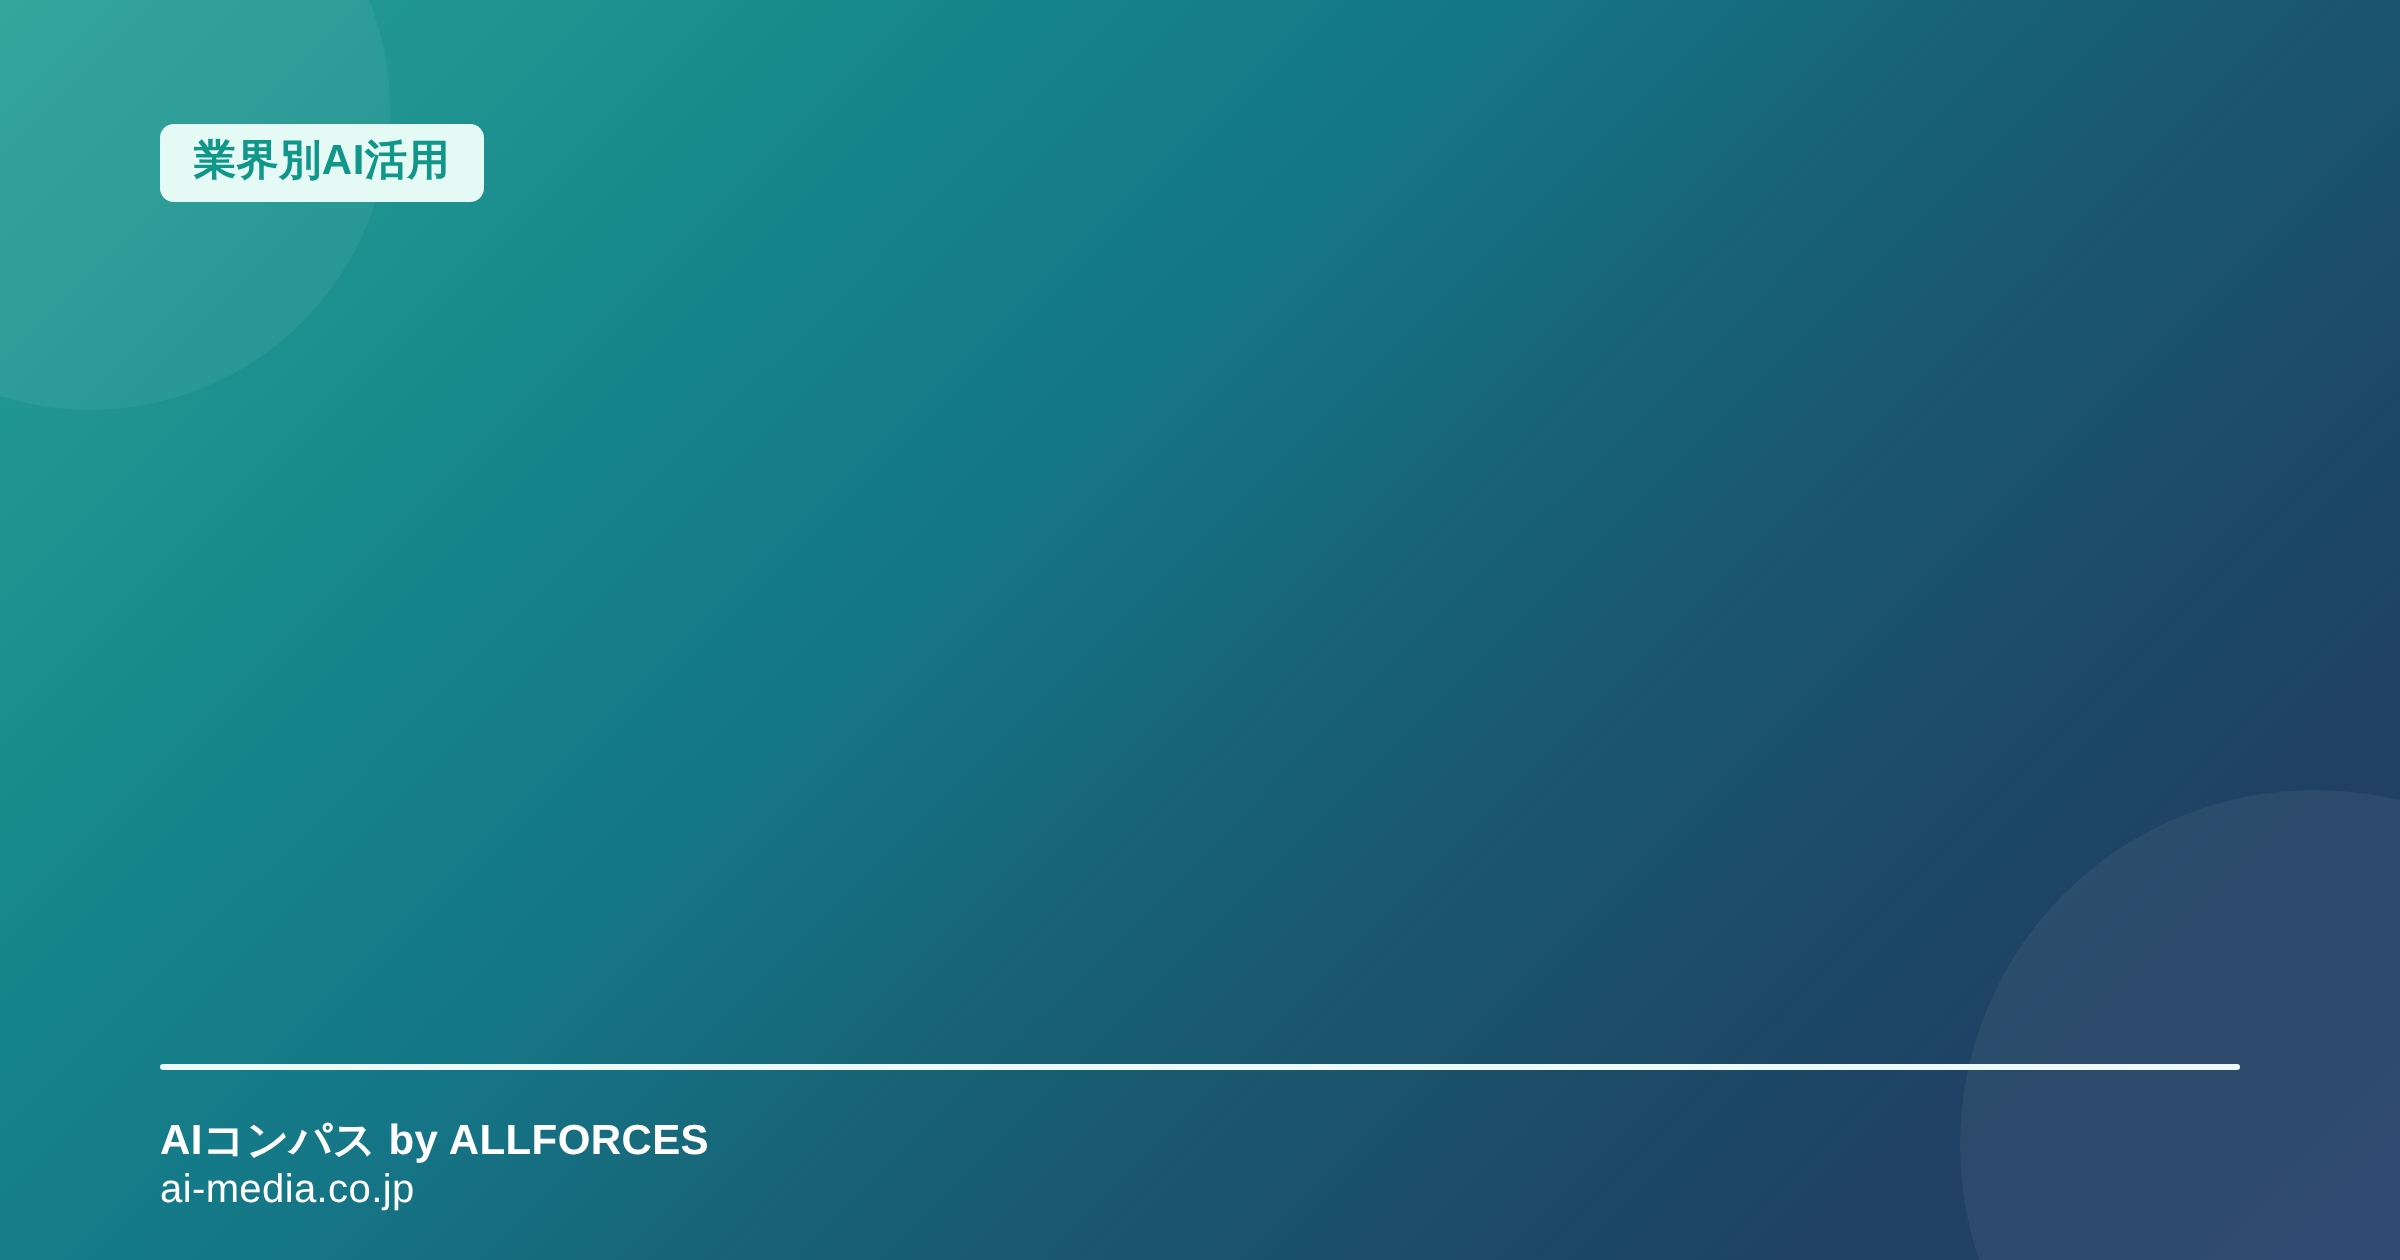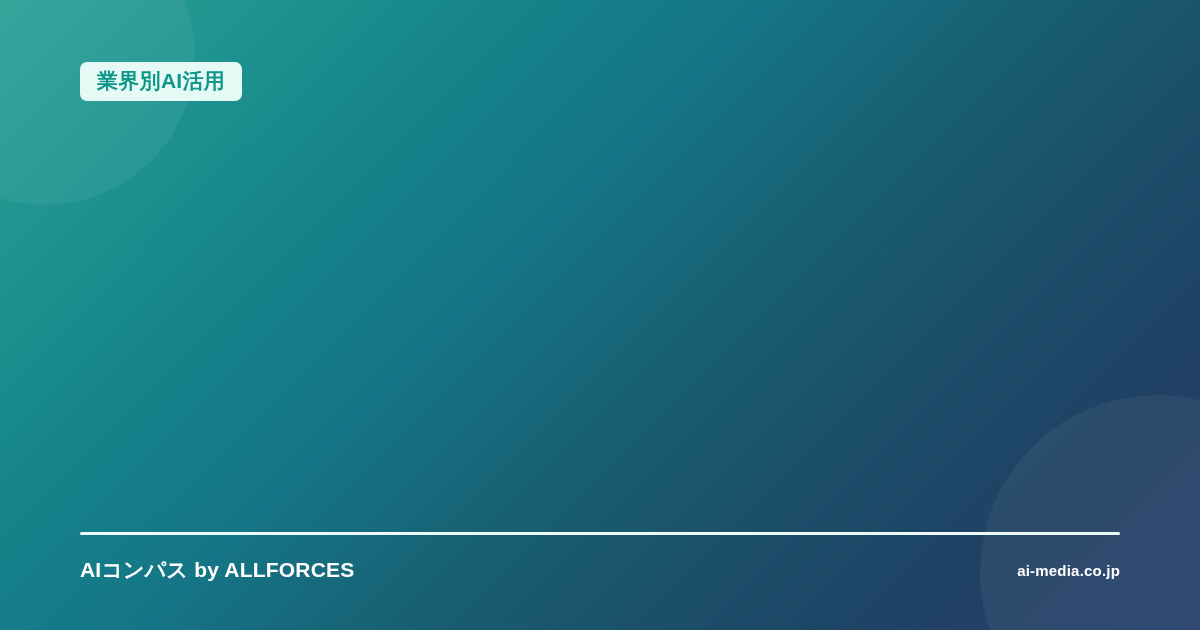--- a/index.html
+++ b/index.html
@@ -108,36 +108,37 @@
     background: #ecfbf7;
     border-radius: 2px;
   }
 
   .footer {
     position: absolute;
     left: 0;
     top: 556px;
     width: 1040px;
     display: flex;
-    align-items: center;
+    align-items: flex-start;
     justify-content: space-between;
+    flex-direction: column;
   }
 
   .brand {
     color: #ffffff;
     font-size: 21px;
     font-weight: bold;
     letter-spacing: 0.2px;
     white-space: nowrap;
   }
 
   .site {
     color: #ffffff;
-    font-size: 15px;
-    font-weight: bold;
+    font-size: 20px;
+    font-weight: normal;
     letter-spacing: 0.2px;
     white-space: nowrap;
   }
 </style>
 </head>
 <body>
 
 <div class="card">
 
   <div class="deco deco-tl"></div>

